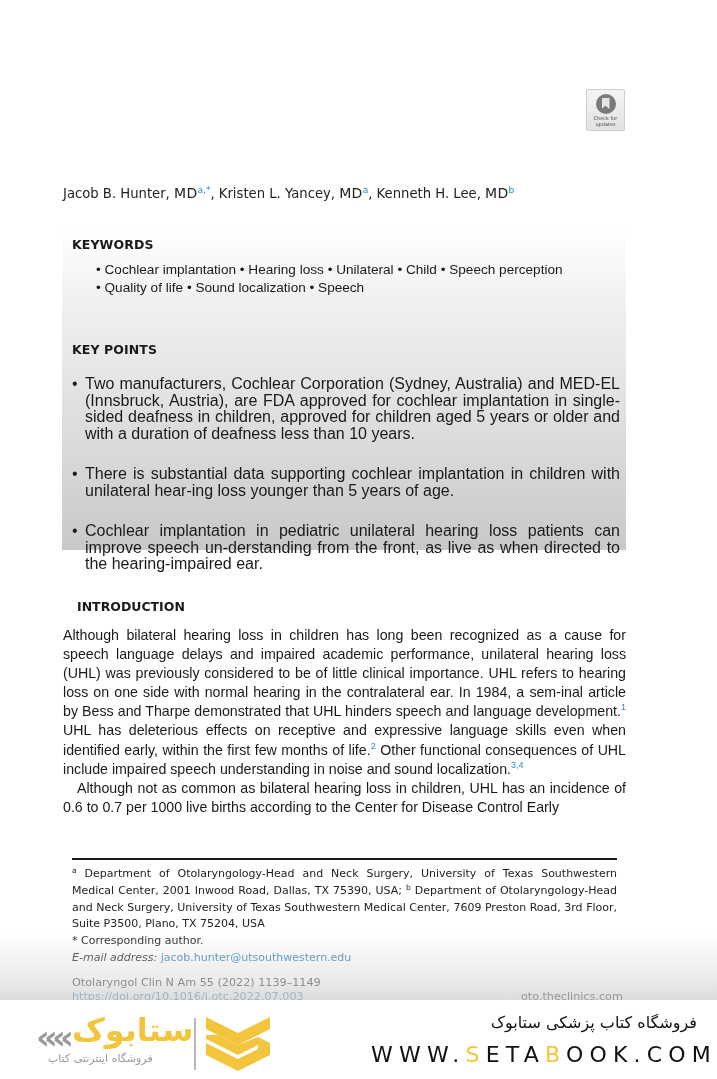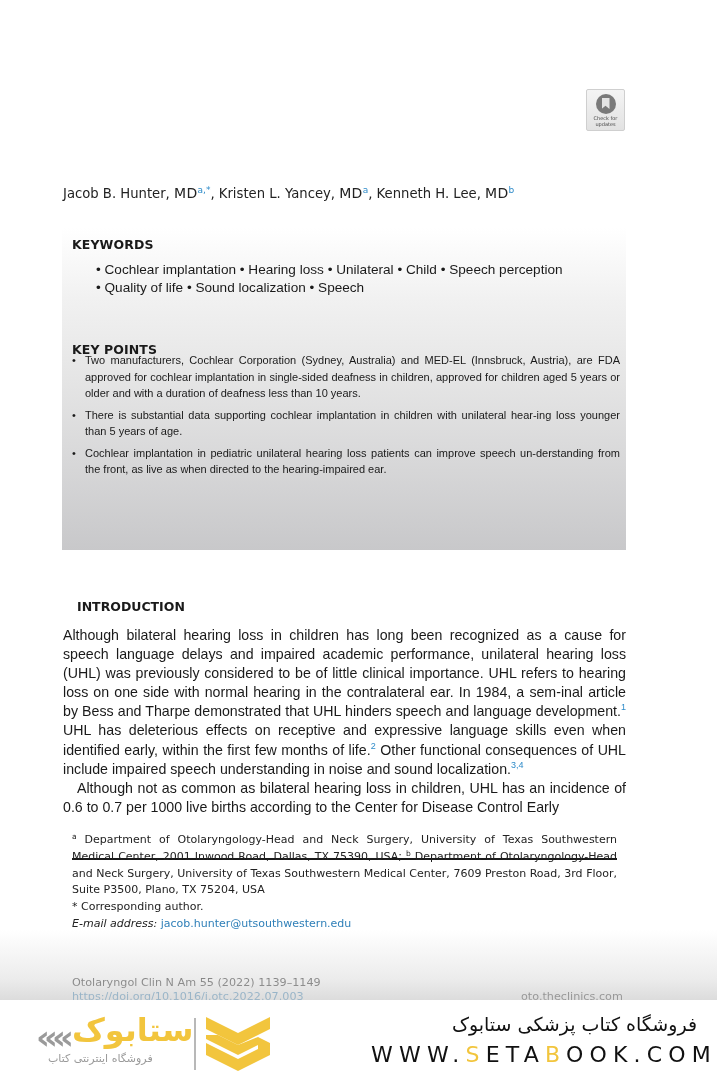--- a/index.html
+++ b/index.html
@@ -47,40 +47,40 @@
       background: linear-gradient(to bottom, #ffffff 0%, #f1f1f1 22%, #e6e6e6 45%, #d9d9da 70%, #c8c8ca 100%);
     }
     .box h3 {
       font-family: "DejaVu Sans", sans-serif; font-size: 12.5px; font-weight: bold; color: #1a1a1a; letter-spacing: 0.1px;
     }
     .kw-title { position: absolute; left: 10px; top: 9px; }
     .kw-lines { position: absolute; left: 10px; top: 33px; font-size: 13.6px; line-height: 18px; color: #1a1a1a; margin-left: 24px; }
     .kp-title { position: absolute; left: 10px; top: 100px; margin-top: 14px; }
     .kp-list { position: absolute; left: 10px; top: 124px; width: 548px; list-style: none; }
     .kp-list li {
-      position: relative; padding-left: 13px; font-size: 11px; line-height: 16.5px; color: #1a1a1a;
-      text-align: justify; margin-bottom: 5px;
+      position: relative; padding-left: 13px; font-size: 16px; line-height: 16.5px; color: #1a1a1a;
+      text-align: justify; margin-bottom: 5px; margin-top: 24px;
     }
     .kp-list li::before { content: "\2022"; position: absolute; left: 0; top: 0; }
 
     .intro-title {
       position: absolute; left: 77px; top: 599px; font-family: "DejaVu Sans", sans-serif;
       font-size: 12.5px; font-weight: bold; color: #1a1a1a;
     }
     .intro-body {
       position: absolute; left: 63px; top: 626px; width: 563px; font-size: 14.2px; line-height: 19.1px; color: #1a1a1a;
       text-align: justify;
     }
     .intro-body p { margin: 0; }
     .intro-body p + p { text-indent: 14px; }
     .intro-body sup { color: #2e8bc9; font-size: 9px; vertical-align: 6px; line-height: 0; }
 
     .fn-rule { position: absolute; left: 72px; top: 858px; width: 545px; height: 2px; background: #1a1a1a; }
     .footnotes {
-      position: absolute; left: 72px; top: 832px; width: 545px; font-family: "DejaVu Sans", sans-serif;
+      position: absolute; left: 72px; top: 866px; width: 545px; font-family: "DejaVu Sans", sans-serif;
       font-size: 11px; line-height: 16.8px; color: #222; text-align: justify;
     }
     .footnotes sup { font-size: 7.5px; vertical-align: 4px; line-height: 0; }
     .footnotes .em { font-style: italic; }
     .footnotes .link { color: #2e7fb8; }
 
     .citation {
       position: absolute; left: 72px; top: 976px; font-family: "DejaVu Sans", sans-serif; font-size: 11.2px; color: #222;
     }
     .doi {
@@ -102,21 +102,21 @@
       font-size: 32px; color: #f2c53d; line-height: 36px; direction: rtl;
     }
     .logo-sub {
       position: absolute; left: 48px; top: 52px; font-family: "DejaVu Sans", sans-serif; font-size: 11px; color: #9a9a9a;
       direction: rtl;
     }
     .logo-divider { position: absolute; left: 194px; top: 18px; width: 2px; height: 52px; background: #b8b8b8; }
     .logo-chevron { position: absolute; left: 204px; top: 15px; width: 68px; height: 58px; }
 
     .shop-fa {
-      position: absolute; right: 20px; top: 13px; font-family: "DejaVu Sans", sans-serif; font-size: 19px; color: #111; direction: rtl;
+      position: absolute; right: 20px; top: 13px; font-family: "DejaVu Sans", sans-serif; font-size: 16px; color: #111; direction: rtl;
     }
     .shop-url {
       position: absolute; left: 371px; top: 42px; font-family: "DejaVu Sans", sans-serif; font-size: 22px; letter-spacing: 6.2px;
       color: #111; white-space: nowrap;
     }
     .shop-url .hl { color: #f2c53d; }
   </style>
 </head>
 <body>
 

